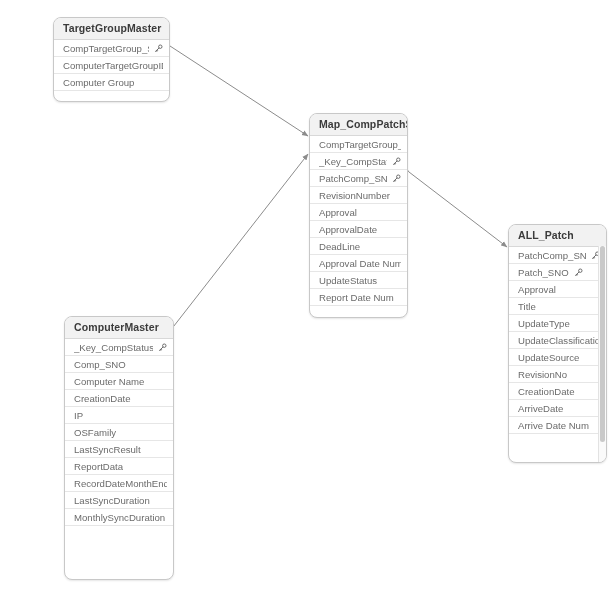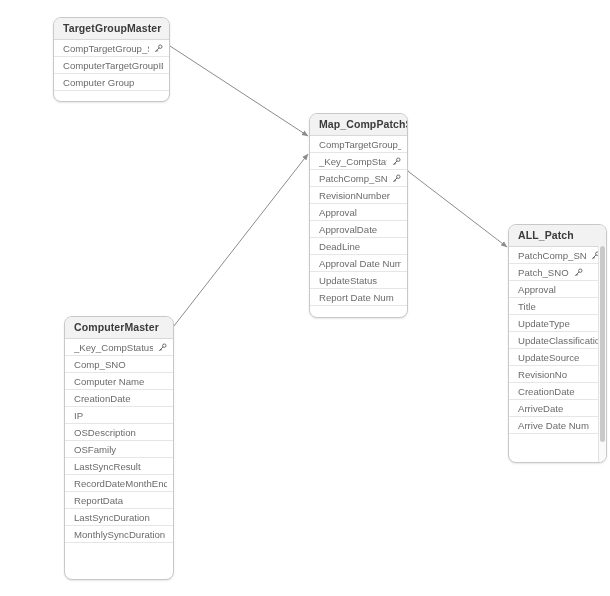--- a/index.html
+++ b/index.html
@@ -285,33 +285,30 @@
           <div class="field-row">
             <span class="field-label">Computer Name</span>
           </div>
           <div class="field-row">
             <span class="field-label">CreationDate</span>
           </div>
           <div class="field-row">
             <span class="field-label">IP</span>
           </div>
           <div class="field-row">
-            <span class="field-label">OSDescription</span>
-          </div>
-          <div class="field-row">
             <span class="field-label">OSFamily</span>
           </div>
           <div class="field-row">
             <span class="field-label">LastSyncResult</span>
           </div>
           <div class="field-row">
+            <span class="field-label">ReportData</span>
+          </div>
+          <div class="field-row">
             <span class="field-label">RecordDateMonthEnd</span>
-          </div>
-          <div class="field-row">
-            <span class="field-label">ReportData</span>
           </div>
           <div class="field-row">
             <span class="field-label">LastSyncDuration</span>
           </div>
           <div class="field-row">
             <span class="field-label">MonthlySyncDuration</span>
           </div>
           <div class="field-row empty-row"></div>
         </div>
       </div>

